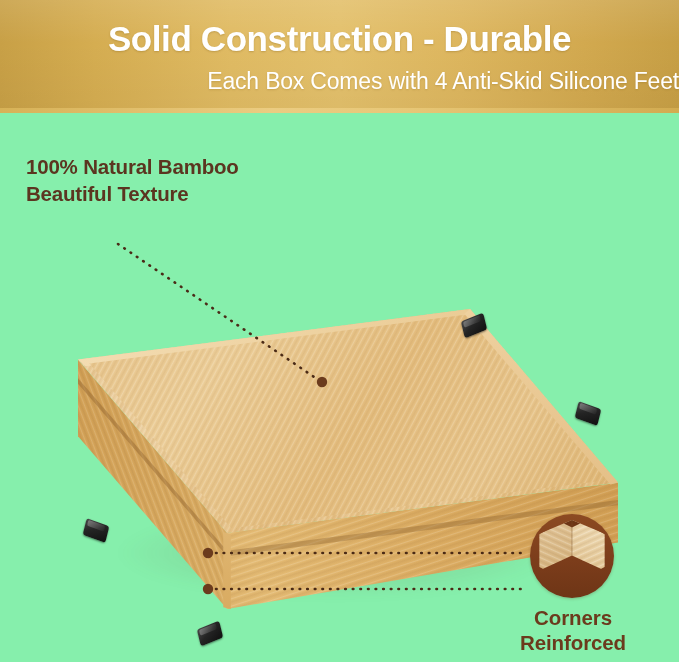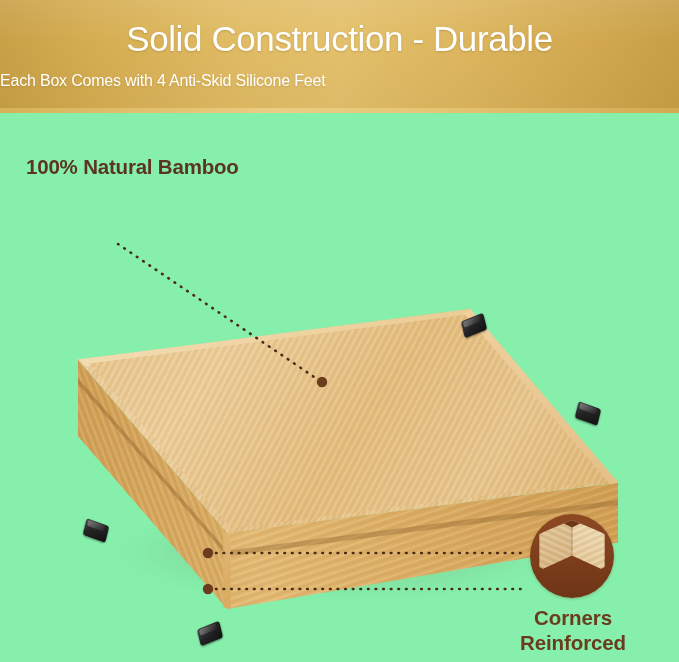--- a/index.html
+++ b/index.html
@@ -38,34 +38,34 @@
     opacity: .95;
   }
   .banner-title {
     position: absolute;
     left: 0;
     top: 18px;
     width: 679px;
     text-align: center;
     color: #ffffff;
     font-size: 35px;
-    font-weight: normal;
+    font-weight: bold;
     letter-spacing: -0.4px;
     line-height: 42px;
     text-shadow: 0 1px 2px rgba(120,85,15,0.30);
     white-space: nowrap;
   }
   .banner-subtitle {
     position: absolute;
     left: 0;
     top: 66px;
     width: 679px;
-    text-align: left;
+    text-align: right;
     color: #ffffff;
-    font-size: 16px;
+    font-size: 23px;
     font-weight: normal;
     letter-spacing: -0.2px;
     line-height: 30px;
     text-shadow: 0 1px 2px rgba(120,85,15,0.22);
     white-space: nowrap;
   }
 
   
   .stage {
     position: absolute;
@@ -361,20 +361,21 @@
 <div class="banner">
   <div class="banner-title">Solid Construction - Durable</div>
   <div class="banner-subtitle">Each Box Comes with 4 Anti-Skid Silicone Feet</div>
   <div class="banner-strip"></div>
 </div>
 
 <div class="stage">
 
   <div class="callout-left">
     <div>100% Natural Bamboo</div>
+    <div>Beautiful Texture</div>
   </div>
 
   <div class="box-wrap">
     <div class="box-shadow-pad"></div>
 
     <div class="side-left"></div>
     <div class="side-right"></div>
     <div class="seam-left"></div>
     <div class="seam-right"></div>
     <div class="corner-edge"></div>

